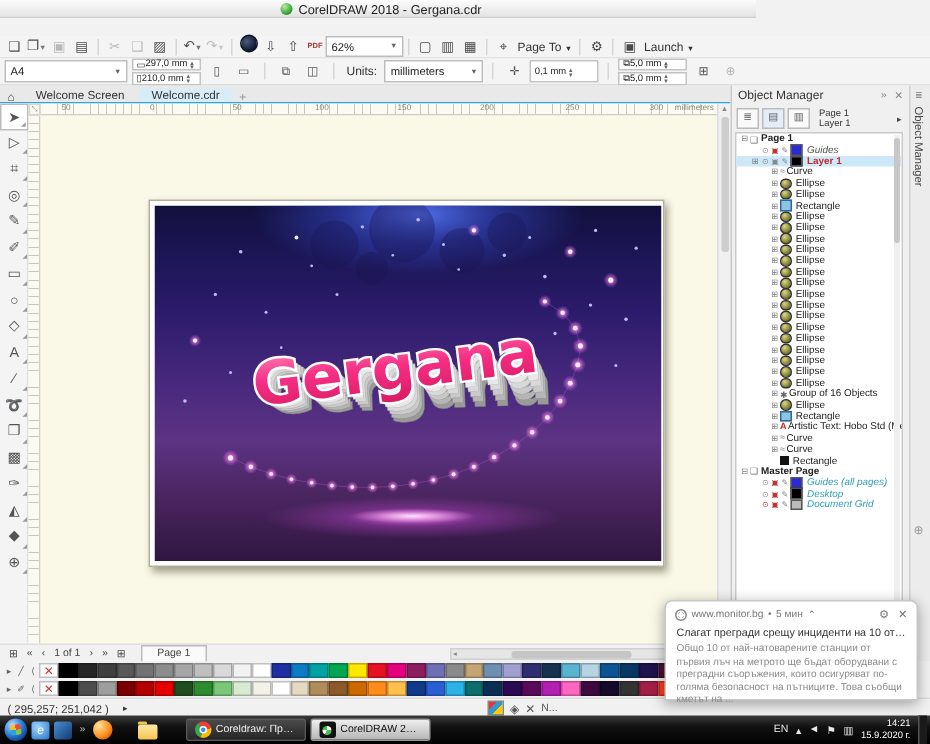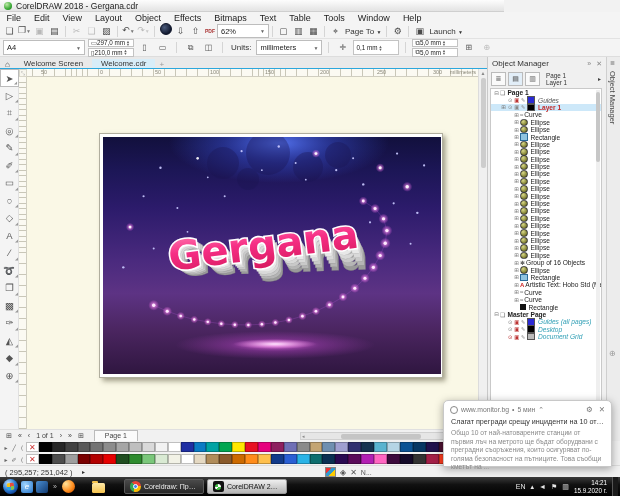--- a/index.html
+++ b/index.html
@@ -2,21 +2,21 @@
 <html><head>
 <meta charset="utf-8">
 <style>
   html,body{margin:0;padding:0;background:#888;}
   #win{position:relative;width:620px;height:496px;background:#f2f2f2;overflow:hidden;
        font-family:"Liberation Sans",sans-serif;color:#222;}
   .abs{position:absolute;}
   
   .titlebar{left:0;top:0;width:504px;height:12px;background:linear-gradient(#fdfdfd,#e3e3e3);
     border-bottom:1px solid #cfcfcf;display:flex;align-items:center;gap:4px;padding-left:4px;
-    font-size:8.5px;box-sizing:border-box;}
+    font-size:8.5px;box-sizing:border-box;justify-content:center;}
   .applogo{width:8px;height:8px;border-radius:50%;background:radial-gradient(circle at 35% 30%,#bfe9a8,#39a935 60%,#1c6e22);}
   
   .menubar{left:0;top:12px;width:620px;height:12px;display:flex;align-items:center;background:#f4f4f4;}
   .mi{padding:0 6.5px;font-size:9px;line-height:12px;}
   
   .stdbar{left:0;top:24px;width:620px;height:15px;display:flex;align-items:center;background:#f4f4f4;
     border-bottom:1px solid #e2e2e2;padding-left:2px;box-sizing:border-box;}
   .tb{width:15px;text-align:center;font-size:9px;line-height:15px;color:#4a4a4a;}
   .tb.dis{opacity:.35;}
   .tb .dd{font-size:5px;color:#777;}
@@ -154,34 +154,20 @@
 </head>
 <body>
 
 <div id="win">
 
   <div class="abs titlebar">
     <span class="applogo"></span>
     <span>CorelDRAW 2018 - Gergana.cdr</span>
   </div>
 
-  <div class="abs menubar">
-      <span class="mi">File</span>
-      <span class="mi">Edit</span>
-      <span class="mi">View</span>
-      <span class="mi">Layout</span>
-      <span class="mi">Object</span>
-      <span class="mi">Effects</span>
-      <span class="mi">Bitmaps</span>
-      <span class="mi">Text</span>
-      <span class="mi">Table</span>
-      <span class="mi">Tools</span>
-      <span class="mi">Window</span>
-      <span class="mi">Help</span>
-    </div>
 
   <div class="abs stdbar">
     <span style="display:flex;align-items:center">
         <span class="tb">❏</span>
         <span class="tb">❐<span class="dd">▼</span></span>
         <span class="tb dis">▣</span>
         <span class="tb">▤</span>
         <span class="sep"></span>
         <span class="tb dis">✂</span>
         <span class="tb dis">❑</span>

